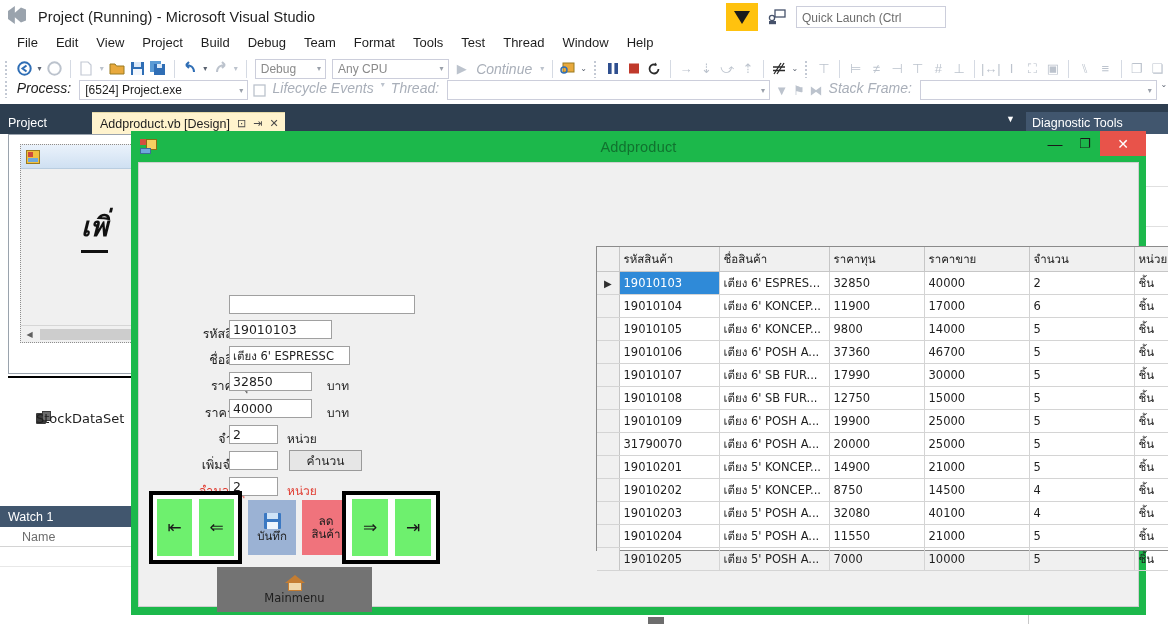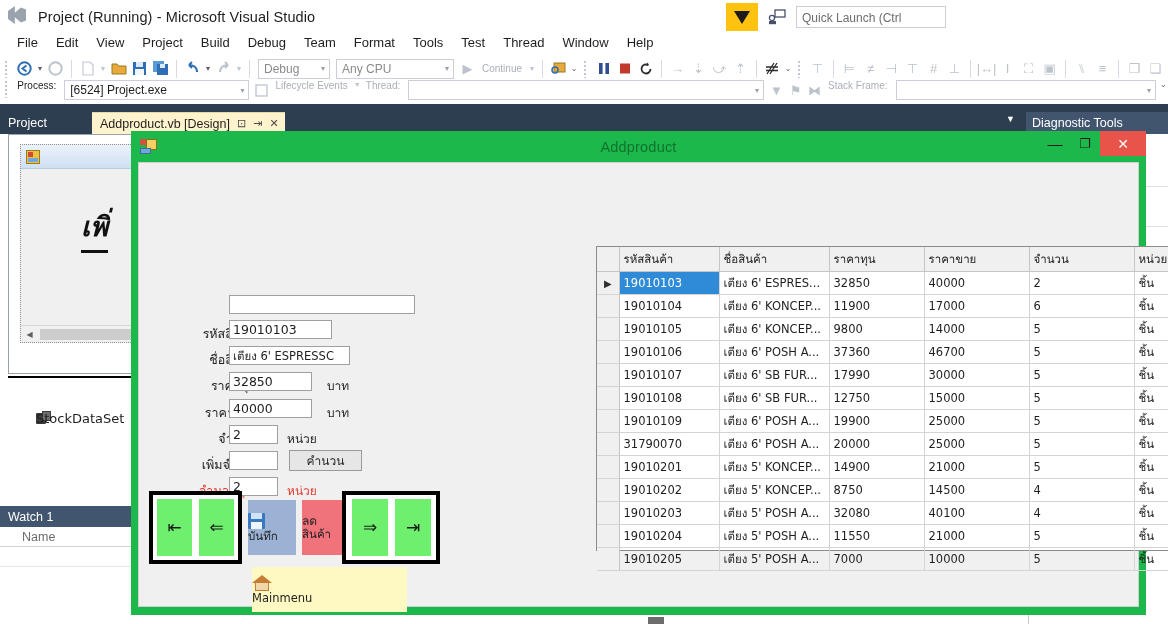--- a/index.html
+++ b/index.html
@@ -75,21 +75,21 @@
   .tb-ico.dis { color: #bcc3cd; }
   .tb-caret { font-size: 8px; color: #5a6270; width: 10px; text-align:center; }
   .tb-caret.dis { color: #bcc3cd; }
   .tb-combo {
     height: 20px; border: 1px solid #cccedb; background: #fff;
     font-size: 12px; color: #8a8a8a; padding: 1px 14px 1px 5px;
     position: relative; display: flex; align-items: center; margin: 0 3px;
   }
   .tb-combo .cv { white-space: nowrap; overflow: hidden; }
   .tb-combo .cc { position: absolute; right: 4px; font-size: 8px; color: #9aa0aa; }
-  .tb-label { font-size: 10px; color: #1e1e1e; margin: 0 5px 0 4px; white-space: nowrap; }
+  .tb-label { font-size: 14px; color: #1e1e1e; margin: 0 5px 0 4px; white-space: nowrap; font-style: italic; }
   .tb-label.dis { color: #a9afb9; }
 
   .vs-blue-strip {
     position: absolute; left: 0; top: 104px; width: 1168px; height: 8px; background: #2d3e50;
   }
   .vs-tabstrip {
     position: absolute; left: 0; top: 112px; width: 1168px; height: 22px;
     background: #2d3e50;
   }
   .tab-project {
@@ -244,27 +244,27 @@
   }
 
   
   .navbox { position: absolute; background: #ffffff; border: 4px solid #000; }
   .navbtn {
     position: absolute; background: #6ef06e; display: flex; align-items: center; justify-content: center;
     font-size: 17px; color: #1a1a1a;
   }
   .actbtn {
     position: absolute; display: flex; flex-direction: column;
-    align-items: flex-start; justify-content: center; gap: 1px;
+    align-items: center; justify-content: center; gap: 1px;
     font-size: 11.5px; color: #1e1e1e; font-family: "DejaVu Sans", sans-serif;
     line-height: 12px; text-align: center;
   }
   .actbtn.save { background: #9bb2d4; }
   .actbtn.del  { background: #f0737c; }
-  .actbtn.main { background: #fef9c3; margin-left: 35px; }
+  .actbtn.main { background: #737373; }
   .save-ico { width: 17px; height: 16px; background: #3b78c2; position: relative; border-radius: 1px; }
   .save-ico:before { content:""; position:absolute; left:3px; top:0; width: 11px; height: 6px; background:#cfe3f7; }
   .save-ico:after { content:""; position:absolute; left:3px; bottom:0; width: 11px; height: 7px; background:#eef5fd; }
   .del-ico { font-size: 12px; color:#1e1e1e; }
   .home-ico { width: 20px; height: 16px; position: relative; }
   .home-ico .roof { position:absolute; left:0; top:0; width:0;height:0;
     border-left: 10px solid transparent; border-right: 10px solid transparent; border-bottom: 8px solid #c47d32; }
   .home-ico .body { position:absolute; left:3px; top:7px; width: 14px; height: 9px; background: #f0d8ab; border:1px solid #c47d32; }
 
   

